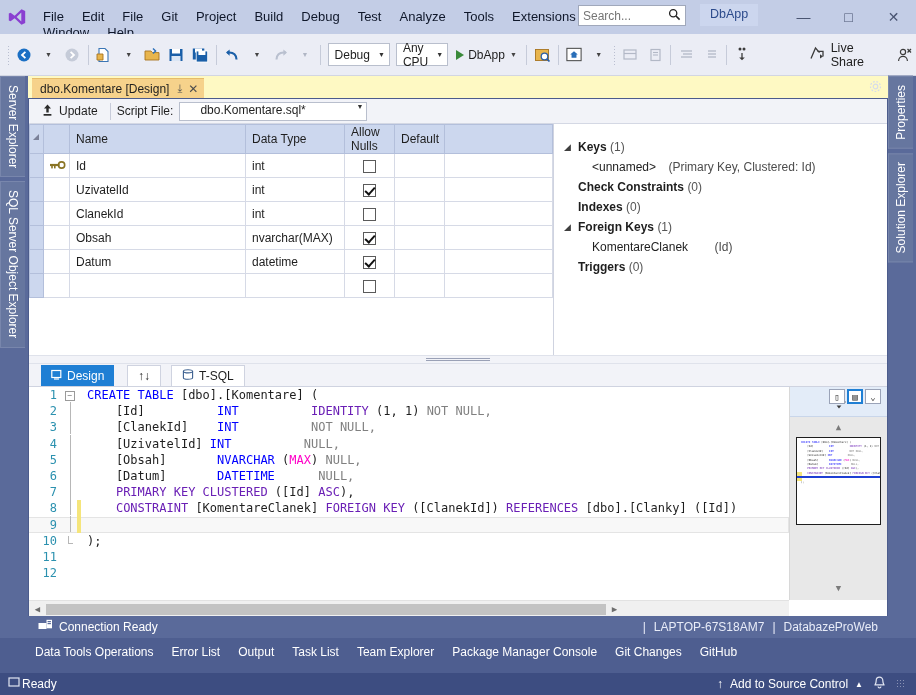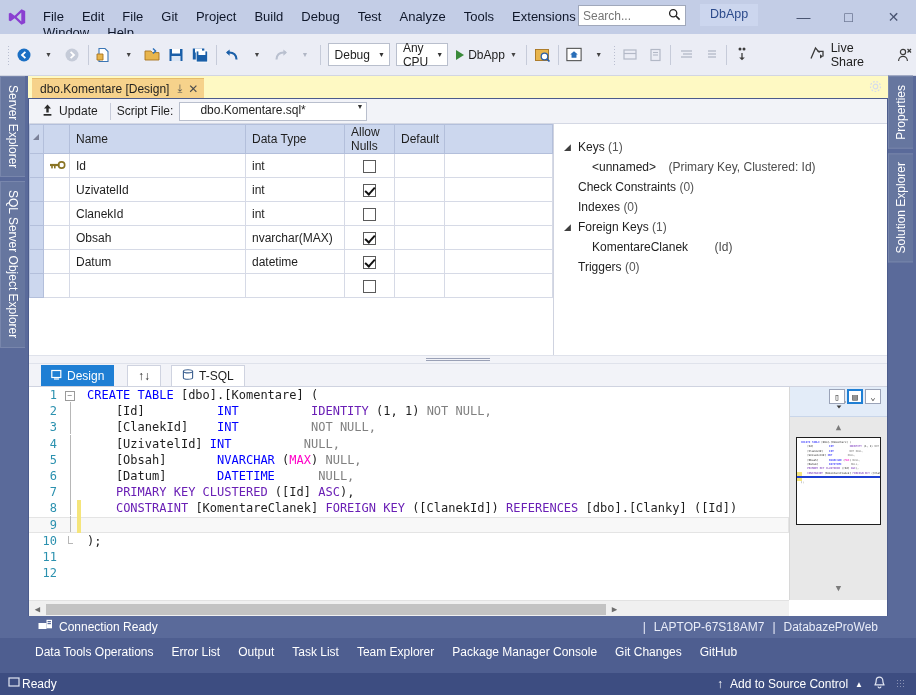--- a/index.html
+++ b/index.html
@@ -139,21 +139,21 @@
   .hdr-corner { position: relative; }
   .hdr-corner::after {
     content: ""; position: absolute; left: 3px; top: 9px;
     border-left: 6px solid transparent; border-bottom: 6px solid #7b8199;
   }
 
   
   .tree { padding: 13px 0 0 10px; font-size: 12px; line-height: 20px; }
   .tnode { display: flex; align-items: flex-start; }
   .twist { width: 14px; color: #3f3f3f; font-size: 9px; line-height: 20px; }
-  .tlabel-b { font-weight: normal; }
+  .tlabel-b { font-weight: bold; }
   .tcount { color: #555; font-weight: normal; }
   .tchild { padding-left: 28px; color: #1e1e1e; }
   .tdetail { color: #4c4c4c; }
 
   .splitter-h {
     position: absolute; left: 0; right: 0; top: 256px; height: 9px; background: #f2f3f8;
     border-top: 1px solid #dfe2eb; border-bottom: 1px solid #dfe2eb;
     display: flex; align-items: center; justify-content: center;
   }
   .splitter-h .bar { width: 64px; height: 3px; border-top: 1px solid #9aa1b6; border-bottom: 1px solid #9aa1b6; }

